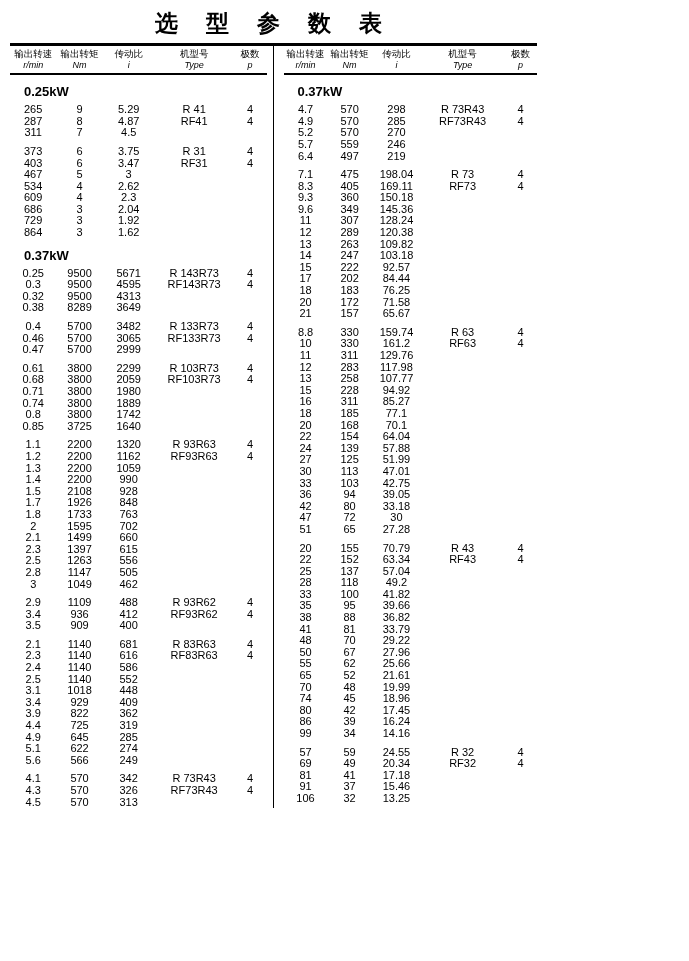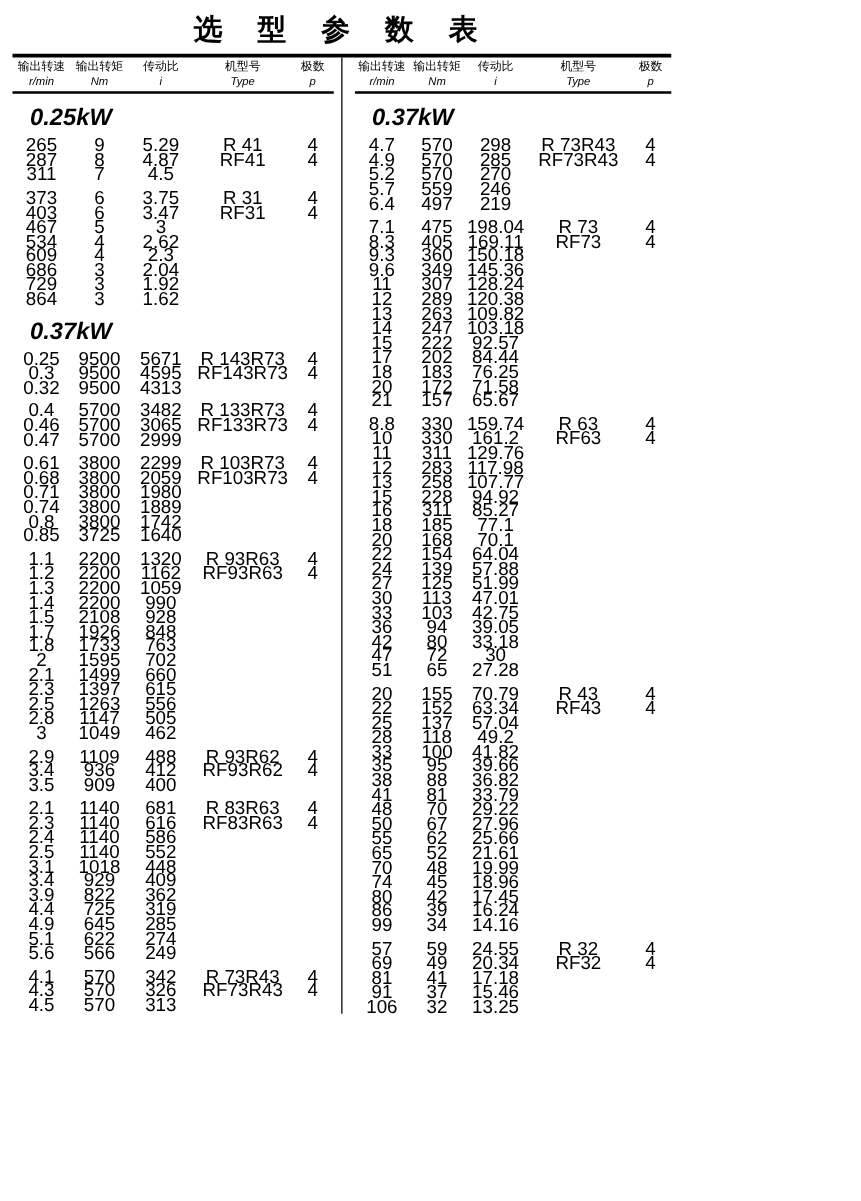--- a/index.html
+++ b/index.html
@@ -59,30 +59,29 @@
     line-height: 1.25;
     white-space: nowrap;
   }
   .hdr .l1 { font-size: 9.5px; }
   .hdr .l2 { font-size: 9px; font-style: italic; }
   .hdr-rule {
     border-bottom: 2px solid #000;
     margin-top: 2px;
   }
   .kw {
-    font-size: 19px;
+    font-size: 13px;
     font-weight: bold;
     padding: 9px 0 5px 14px;
     font-family: "Liberation Sans", sans-serif;
-    font-style: italic;
   }
   table.data {
     width: 100%;
     border-collapse: collapse;
-    font-size: 15px;
+    font-size: 11px;
   }
   table.data td {
     padding: 0;
     line-height: 11.6px;
     white-space: nowrap;
     height: 11.6px;
   }
   td.c-speed { width: 17%; text-align: center; }
   td.c-torque { width: 17%; text-align: center; }
   td.c-ratio { width: 19%; text-align: center; }
@@ -240,20 +239,27 @@
                 <td class="c-type">RF143R73</td>
                 <td class="c-poles">4</td>
               </tr>
               <tr>
                 <td class="c-speed">0.32</td>
                 <td class="c-torque">9500</td>
                 <td class="c-ratio">4313</td>
                 <td class="c-type"></td>
                 <td class="c-poles"></td>
               </tr>
+              <tr>
+                <td class="c-speed">0.38</td>
+                <td class="c-torque">8289</td>
+                <td class="c-ratio">3649</td>
+                <td class="c-type"></td>
+                <td class="c-poles"></td>
+              </tr>
               <tr class="gap">
                 <td colspan="5"></td>
               </tr>
               <tr>
                 <td class="c-speed">0.4</td>
                 <td class="c-torque">5700</td>
                 <td class="c-ratio">3482</td>
                 <td class="c-type">R 133R73</td>
                 <td class="c-poles">4</td>
               </tr>

